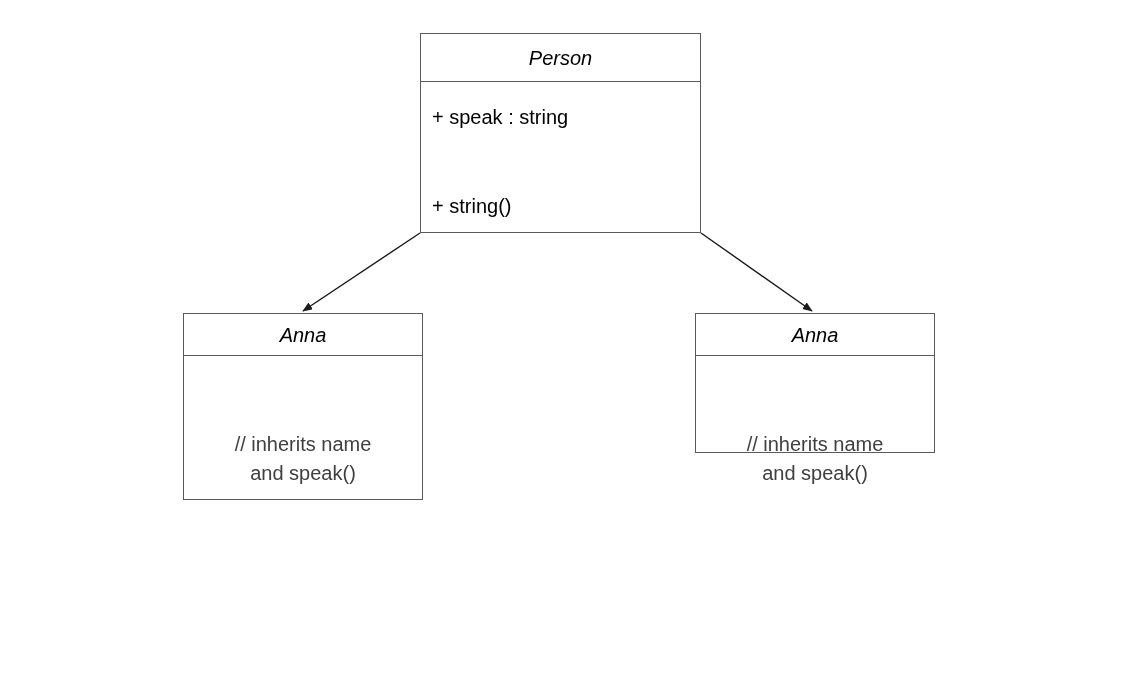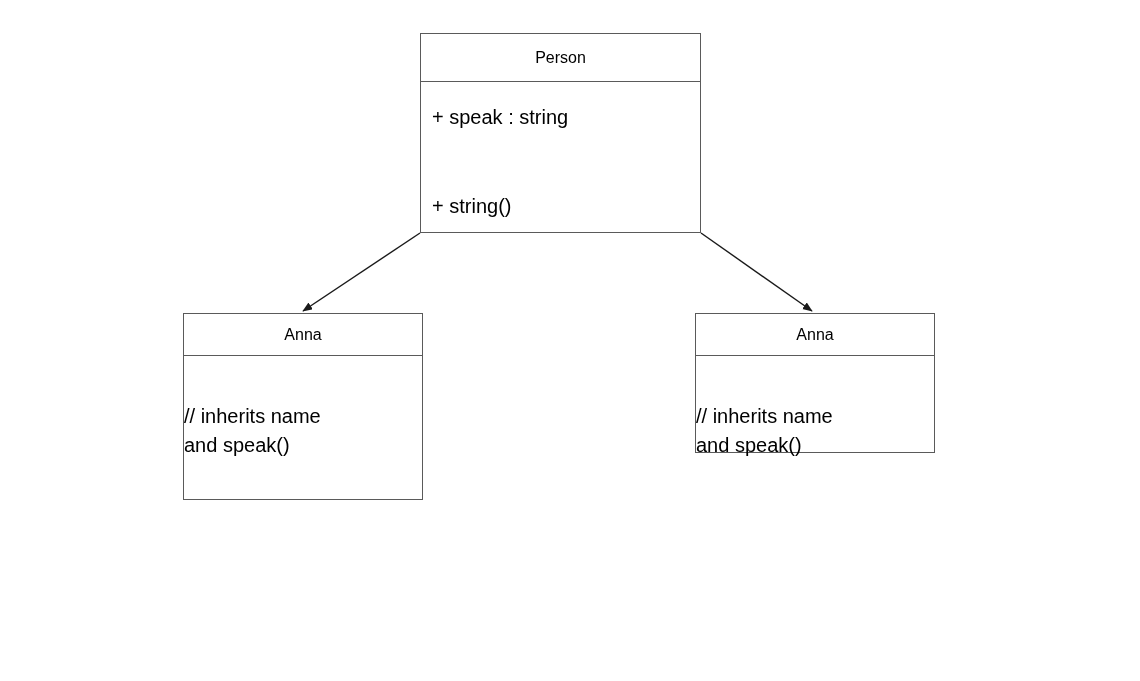--- a/index.html
+++ b/index.html
@@ -36,45 +36,47 @@
     box-sizing: border-box;
     z-index: 2;
   }
   .uml-name-row {
     box-sizing: border-box;
     border-bottom: 1px solid #5a5a5a;
     display: flex;
     align-items: center;
     justify-content: center;
     text-align: right;
-    font-size: 16px;
+    font-size: 20px;
     line-height: 1.1;
     color: #000000;
+    font-style: italic;
   }
   .uml-body {
     box-sizing: border-box;
     position: relative;
   }
   .uml-attr {
     position: absolute;
     left: 11px;
     font-size: 20px;
     line-height: 1.1;
     white-space: pre;
     color: #000000;
     text-align: left;
   }
   .uml-note {
     position: absolute;
     left: 0;
     right: 0;
-    text-align: left;
+    text-align: center;
     font-size: 20px;
     line-height: 29px;
-    color: #000000;
+    color: #404040;
+    margin-top: 28px;
   }
   .uml-note span { display: block; }
 
   
   #class-person { left: 420px; top: 33px; width: 281px; height: 200px; }
   #class-person .uml-name-row { height: 48px; }
   #class-person .uml-body { height: 151px; }
   #class-person .attr-field { top: 24px; }
   #class-person .attr-method { top: 113px; }
 

